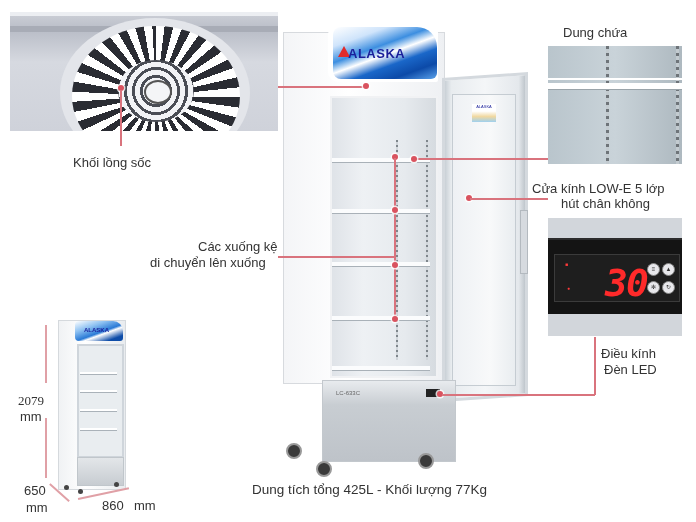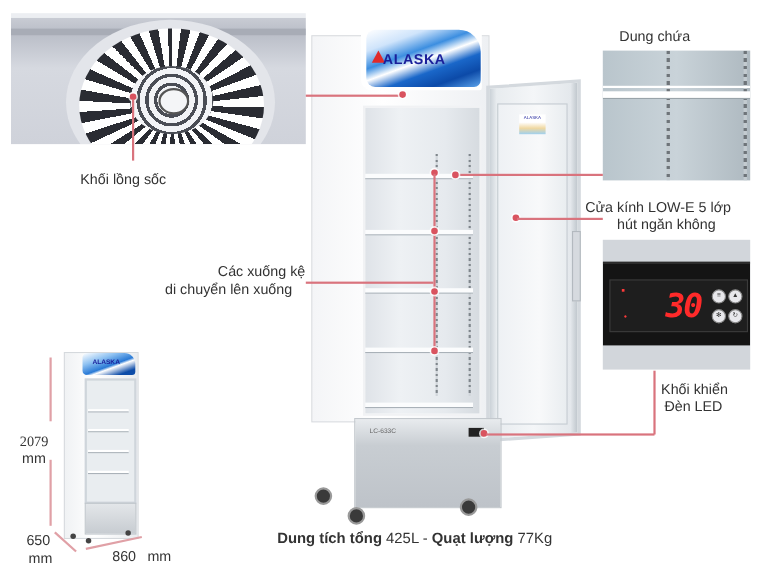--- a/index.html
+++ b/index.html
@@ -22,21 +22,21 @@
   
   #shelf-inset { left:548px; top:46px; width:134px; height:118px; background:linear-gradient(90deg,#b9c5cc 0%, #c9d3d9 50%, #aeb9c0 100%); overflow:hidden; }
   #shelf-inset .post { position:absolute; top:0; bottom:0; width:3px; background:repeating-linear-gradient(#6e7479 0 3px, #c3cbd0 3px 7px); }
   #shelf-inset .shelf { position:absolute; left:0; right:0; top:37px; height:6px; background:#fff; border-bottom:1px solid #9aa4aa; }
   #shelf-inset .shelf2 { position:absolute; left:0; right:0; top:32px; height:2px; background:#fff; }
 
   
   #led-inset { left:548px; top:218px; width:134px; height:118px; background:#d2d6db; overflow:hidden; }
   #led-panel { position:absolute; left:0; top:20px; width:134px; height:74px; background:#141414; border-top:2px solid #2c2c2c; }
   #led-inner { position:absolute; left:6px; top:14px; width:124px; height:46px; background:#1e1e1e; border:1px solid #3b3b3b; }
-  #led-digits { position:absolute; left:50px; top:6px; font-family:"DejaVu Sans Mono", monospace; font-size:30px; font-weight:bold; color:#ff2a2a; letter-spacing:-2px; font-style:italic; }
+  #led-digits { position:absolute; left:50px; top:6px; font-family:"DejaVu Sans Mono", monospace; font-size:38px; font-weight:bold; color:#ff2a2a; letter-spacing:-2px; font-style:italic; }
   .led-btn { position:absolute; width:11px; height:11px; border-radius:50%; background:#e8e8ec; border:1px solid #888; font-size:6px; text-align:center; line-height:11px; color:#333; }
   .led-ind { position:absolute; font-size:5px; color:#ff3a3a; }
 
   
   #fridge-body { left:283px; top:32px; width:160px; height:350px; background:linear-gradient(90deg,#f4f5f7 0%, #ffffff 40%, #eef0f3 100%); border:1px solid #d7dade; }
   #fridge-header { left:328px; top:24px; width:110px; height:58px; background:#fff; border-radius:10px 2px 2px 10px; }
   #fridge-logo { left:333px; top:27px; width:104px; height:52px; border-radius:8px 20px 6px 8px;
     background: linear-gradient(160deg, #ffffff 0%, #cfe4fb 22%, #3c8ee0 40%, #ffffff 52%, #1a67c9 66%, #0c4aa8 82%, #5ba2ea 100%); }
   #logo-text { left:348px; top:46px; font-size:13px; font-weight:bold; color:#1a1f9a; letter-spacing:0.5px; }
   #logo-tri { left:338px; top:46px; width:0; height:0; border-left:6px solid transparent; border-right:6px solid transparent; border-bottom:11px solid #e02b2b; }
@@ -57,21 +57,21 @@
   #sm-logo { left:75px; top:321px; width:48px; height:20px; border-radius:4px 10px 3px 4px; background:linear-gradient(160deg,#fff 0%, #8fc2f2 30%, #2a7ad6 55%, #fff 62%, #0d4ca8 85%); }
   #sm-logo-text { left:84px; top:327px; font-size:6px; font-weight:bold; color:#1a1f9a; }
   #sm-door { left:77px; top:344px; width:43px; height:110px; background:#e9edf0; border:2px solid #cfd5db; }
   .sm-shelf { position:absolute; left:80px; width:37px; height:2px; background:#fff; border-bottom:1px solid #aab2b9; }
   #sm-base { left:77px; top:457px; width:45px; height:27px; background:linear-gradient(#e3e6e9,#c7ccd1); border:1px solid #c0c6cb; }
   .sm-wheel { position:absolute; width:5px; height:5px; border-radius:50%; background:#444; }
   .dim-line { position:absolute; background:#e0a0a6; }
   .dim-text { position:absolute; font-size:13px; line-height:17px; color:#333; }
 
   #caption { left:252px; top:482px; font-size:13.5px; color:#333; white-space:nowrap; }
-  #caption b { font-weight:bold; }
+  #caption b { font-weight:normal; }
 </style>
 </head>
 <body>
 
 <div id="fan-inset" class="abs">
   <div class="rail"></div>
   <div id="fan-ring"></div>
   <div id="fan-grill"></div>
   <div id="fan-center"></div>
   <div id="fan-hub"></div>
@@ -82,36 +82,36 @@
 
 <div class="label" style="left:563px;top:24px;">Dung chứa</div>
 <div id="shelf-inset" class="abs">
   <div class="post" style="left:58px;"></div>
   <div class="post" style="left:128px;"></div>
   <div class="shelf2"></div>
   <div class="shelf"></div>
 </div>
 
 <div class="label" style="left:532px;top:180px;">Cửa kính LOW-E 5 lớp</div>
-<div class="label" style="left:561px;top:195px;">hút ngăn không</div>
+<div class="label" style="left:561px;top:195px;">hút chân không</div>
 
 <div id="led-inset" class="abs">
   <div id="led-panel">
     <div id="led-inner">
       <span class="led-ind" style="left:10px;top:6px;">■</span>
       <span class="led-ind" style="left:12px;top:30px;">●</span>
       <div id="led-digits">30</div>
       <div class="led-btn" style="left:92px;top:8px;">≡</div>
       <div class="led-btn" style="left:107px;top:8px;">▲</div>
       <div class="led-btn" style="left:92px;top:26px;">✻</div>
       <div class="led-btn" style="left:107px;top:26px;">↻</div>
     </div>
   </div>
 </div>
-<div class="label" style="left:601px;top:345px;">Khối khiển</div>
+<div class="label" style="left:601px;top:345px;">Điều kính</div>
 <div class="label" style="left:604px;top:361px;">Đèn LED</div>
 
 <div class="label" style="left:198px;top:238px;">Các xuống kệ</div>
 <div class="label" style="left:150px;top:254px;">di chuyển lên xuống</div>
 
 <div id="fridge-body" class="abs"></div>
 <div id="fridge-header" class="abs"></div>
 <div id="fridge-logo" class="abs"></div>
 <div id="logo-tri" class="abs"></div>
 <div id="logo-text" class="abs">ALASKA</div>
@@ -177,15 +177,15 @@
 <div class="dim-text" style="left:26px;top:499px;">mm</div>
 
 <div class="dim-line" style="left:78px;top:498px;width:52px;height:1.5px;transform:rotate(-12deg);transform-origin:left center;"></div>
 <div class="dim-text" style="left:102px;top:497px;">860</div>
 <div class="dim-text" style="left:134px;top:497px;">mm</div>
 
 <div id="caption" class="abs">
   <b>Dung tích tổng</b>
   <span>425L</span>
   <span>-</span>
-  <b>Quạt lượng</b>
+  <b>Khối lượng</b>
   <span>77Kg</span>
 </div>
 
 </body></html>

